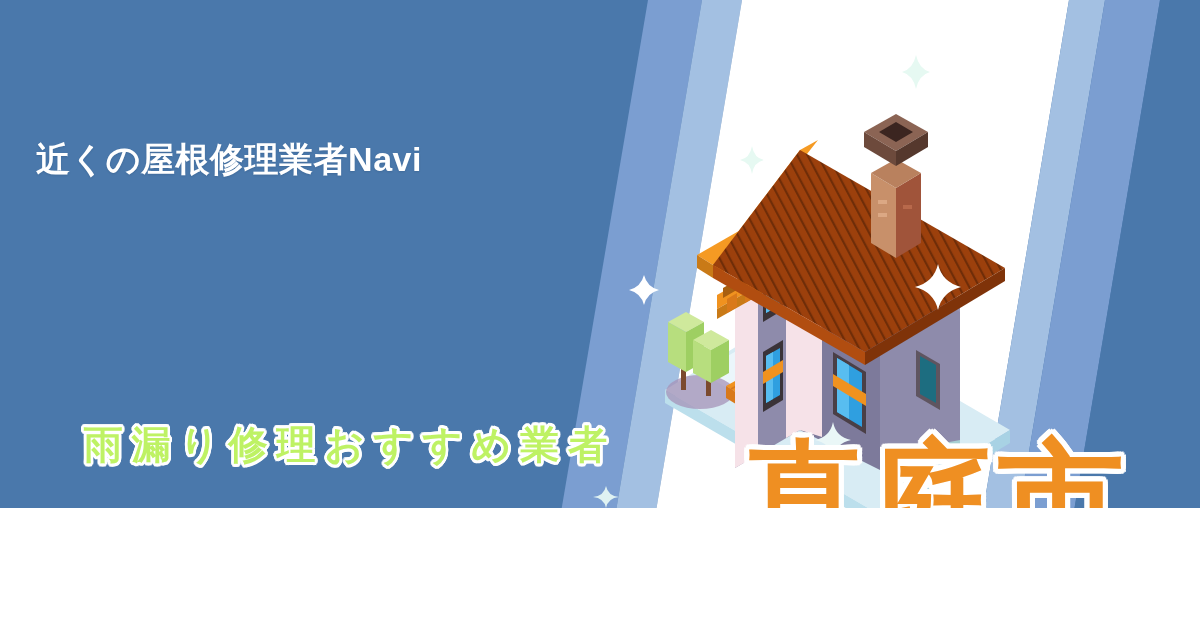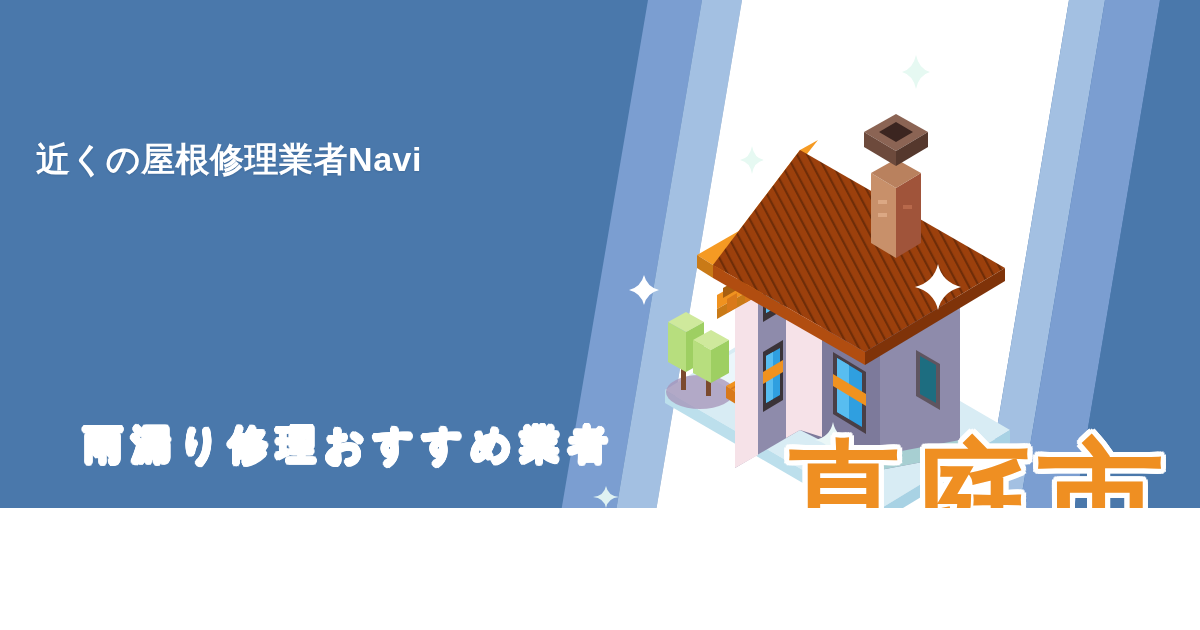--- a/index.html
+++ b/index.html
@@ -15,42 +15,41 @@
   #logo{
     position:absolute;left:36px;top:137px;
     font-size:34px;font-weight:700;color:#ffffff;
     letter-spacing:0.5px;white-space:nowrap;
     text-shadow:0 1px 2px rgba(20,50,85,.18);
   }
 
   
   #headline{
     position:absolute;left:0px;top:415px;width:700px;
-    text-align:center;color:#ffffff;
-    font-size:39px;font-weight:400;line-height:1.52;
+    text-align:center;color:#bef264;
+    font-size:39px;font-weight:700;line-height:1.52;
     letter-spacing:9px;
     text-shadow:
        2.6px 0 0 #fff, -2.6px 0 0 #fff, 0 2.6px 0 #fff, 0 -2.6px 0 #fff,
        1.9px 1.9px 0 #fff, -1.9px 1.9px 0 #fff, 1.9px -1.9px 0 #fff, -1.9px -1.9px 0 #fff,
        2.6px 1.3px 0 #fff, -2.6px 1.3px 0 #fff, 1.3px 2.6px 0 #fff, -1.3px 2.6px 0 #fff,
        2.6px -1.3px 0 #fff, -2.6px -1.3px 0 #fff, 1.3px -2.6px 0 #fff, -1.3px -2.6px 0 #fff;
   }
   #headline .ln{display:block;}
 
   
   #city{
     position:absolute;left:742px;top:437px;
     font-size:126px;font-weight:700;line-height:1;
     color:#ef8f22;letter-spacing:2px;white-space:nowrap;
     text-shadow:
        5px 0 0 #fff, -5px 0 0 #fff, 0 5px 0 #fff, 0 -5px 0 #fff,
        3.6px 3.6px 0 #fff, -3.6px 3.6px 0 #fff, 3.6px -3.6px 0 #fff, -3.6px -3.6px 0 #fff,
        5px 2.5px 0 #fff, -5px 2.5px 0 #fff, 2.5px 5px 0 #fff, -2.5px 5px 0 #fff,
        5px -2.5px 0 #fff, -5px -2.5px 0 #fff, 2.5px -5px 0 #fff, -2.5px -5px 0 #fff;
-    margin-left: 40px;
   }
 </style>
 </head>
 <body>
 
 <div id="canvas">
 
   <div class="layer">
     <svg viewBox="0 0 1200 630" xmlns="http://www.w3.org/2000/svg">
       <rect x="0" y="0" width="1200" height="630" fill="#4a78ab"></rect>

